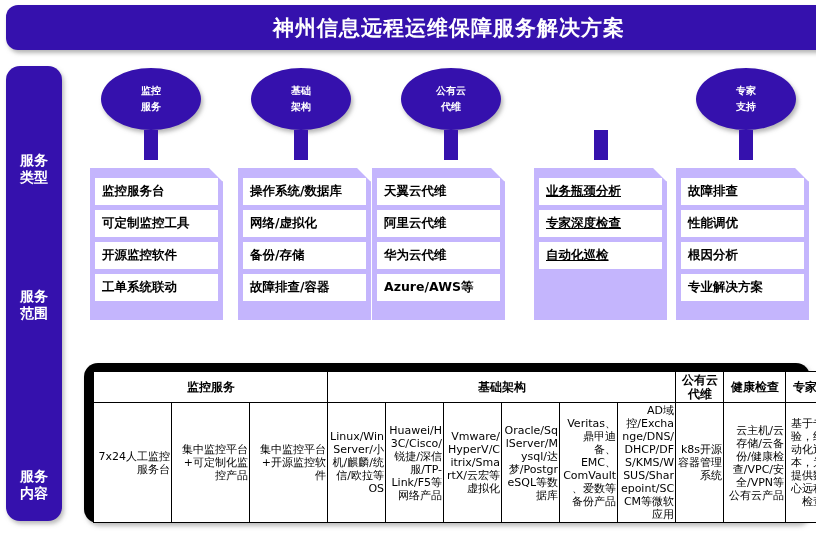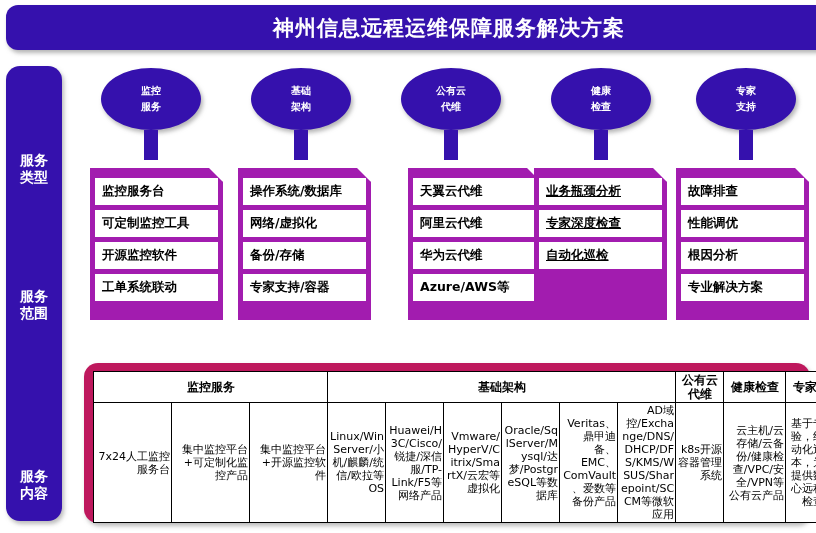--- a/index.html
+++ b/index.html
@@ -98,21 +98,21 @@
     height: 30px;
     background: #3511AD;
     top: 130px;
   }
 
   
   .scope-col {
     position: absolute;
     top: 168px;
     width: 133px;
-    background: #a21caf;
+    background: #c4b5fd;
     box-shadow: 2px 3px 4px rgba(120,120,120,0.55);
     clip-path: polygon(0 0, calc(100% - 14px) 0, 100% 14px, 100% 100%, 0 100%);
     padding: 10px 5px 6px 5px;
     box-sizing: border-box;
     height: 152px;
   }
   .scope-item {
     background: #ffffff;
     height: 27px;
     margin-bottom: 5px;
@@ -127,21 +127,21 @@
   }
   .scope-item:last-child { margin-bottom: 8px; }
 
   
   .content-panel {
     position: absolute;
     left: 84px;
     top: 363px;
     width: 726px;
     height: 160px;
-    background: #be185d;
+    background: #000000;
     border-radius: 14px;
     box-shadow: 2px 3px 4px rgba(120,120,120,0.5);
     box-sizing: border-box;
     padding: 8px 9px 10px 9px;
   }
   table.content-table {
     width: 100%;
     height: 100%;
     border-collapse: collapse;
     background: #ffffff;
@@ -206,47 +206,43 @@
 架构</div>
   </div>
   <div class="connector" style="left:294px;"></div>
 
   <div class="ellipse" style="left:401px;">
     <div class="ellipse-text">公有云
 代维</div>
   </div>
   <div class="connector" style="left:444px;"></div>
 
-  <div class="ellipse" style="left:551px;">
-    <div class="ellipse-text">健康
-检查</div>
-  </div>
   <div class="connector" style="left:594px;"></div>
 
   <div class="ellipse" style="left:696px;">
     <div class="ellipse-text">专家
 支持</div>
   </div>
   <div class="connector" style="left:739px;"></div>
 
   <div class="scope-col" style="left:90px;">
     <div class="scope-item">监控服务台</div>
     <div class="scope-item">可定制监控工具</div>
     <div class="scope-item">开源监控软件</div>
     <div class="scope-item">工单系统联动</div>
   </div>
 
   <div class="scope-col" style="left:238px;">
     <div class="scope-item">操作系统/数据库</div>
     <div class="scope-item">网络/虚拟化</div>
     <div class="scope-item">备份/存储</div>
-    <div class="scope-item">专家支持/容器</div>
-  </div>
-
-  <div class="scope-col" style="left:408px;">
+    <div class="scope-item">故障排查/容器</div>
+  </div>
+
+  <div class="scope-col" style="left:372px;">
     <div class="scope-item">天翼云代维</div>
     <div class="scope-item">阿里云代维</div>
     <div class="scope-item">华为云代维</div>
     <div class="scope-item">Azure/AWS等</div>
   </div>
 
   <div class="scope-col" style="left:534px;text-decoration:underline;">
     <div class="scope-item">业务瓶颈分析</div>
     <div class="scope-item">专家深度检查</div>
     <div class="scope-item">自动化巡检</div>

